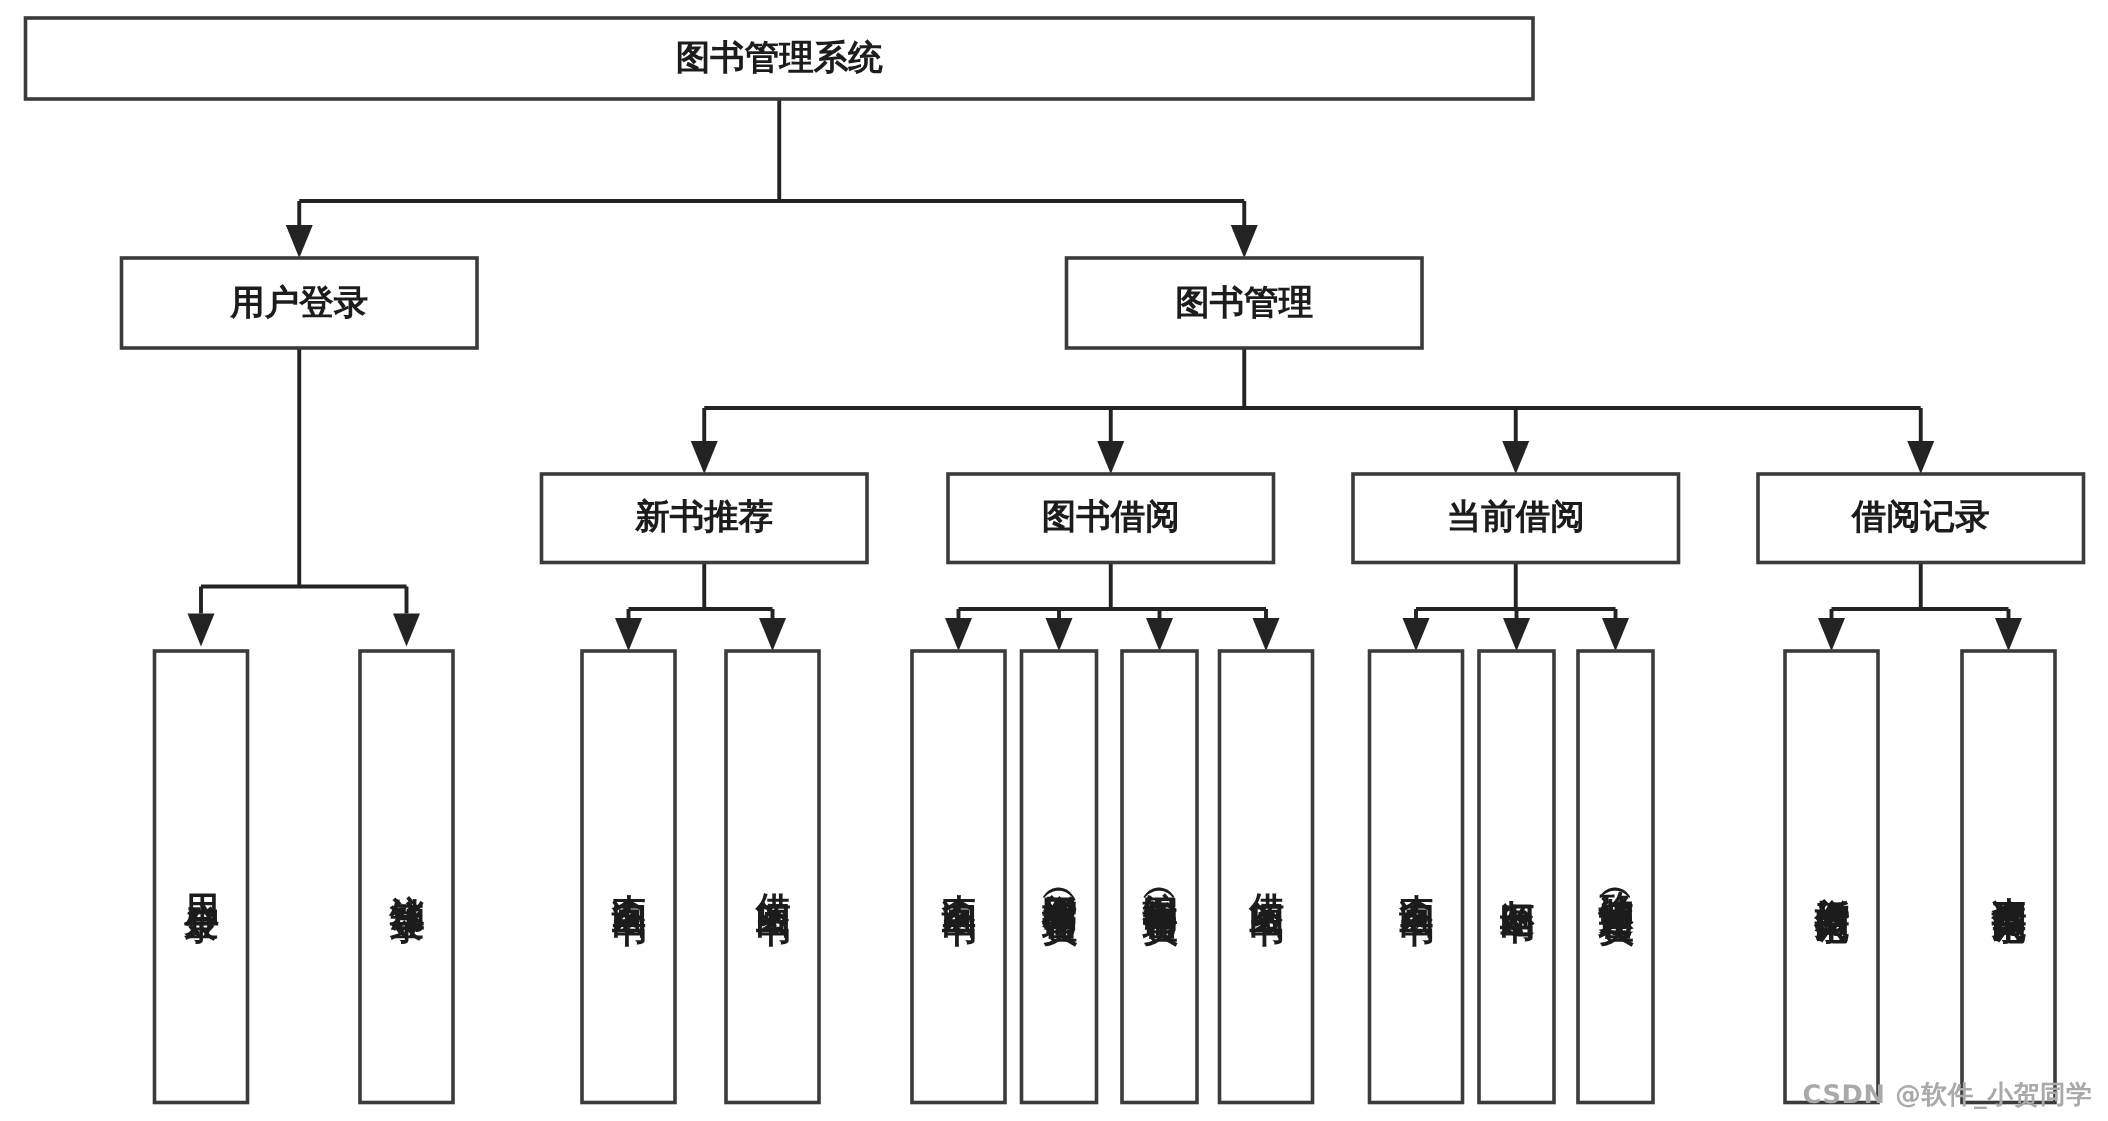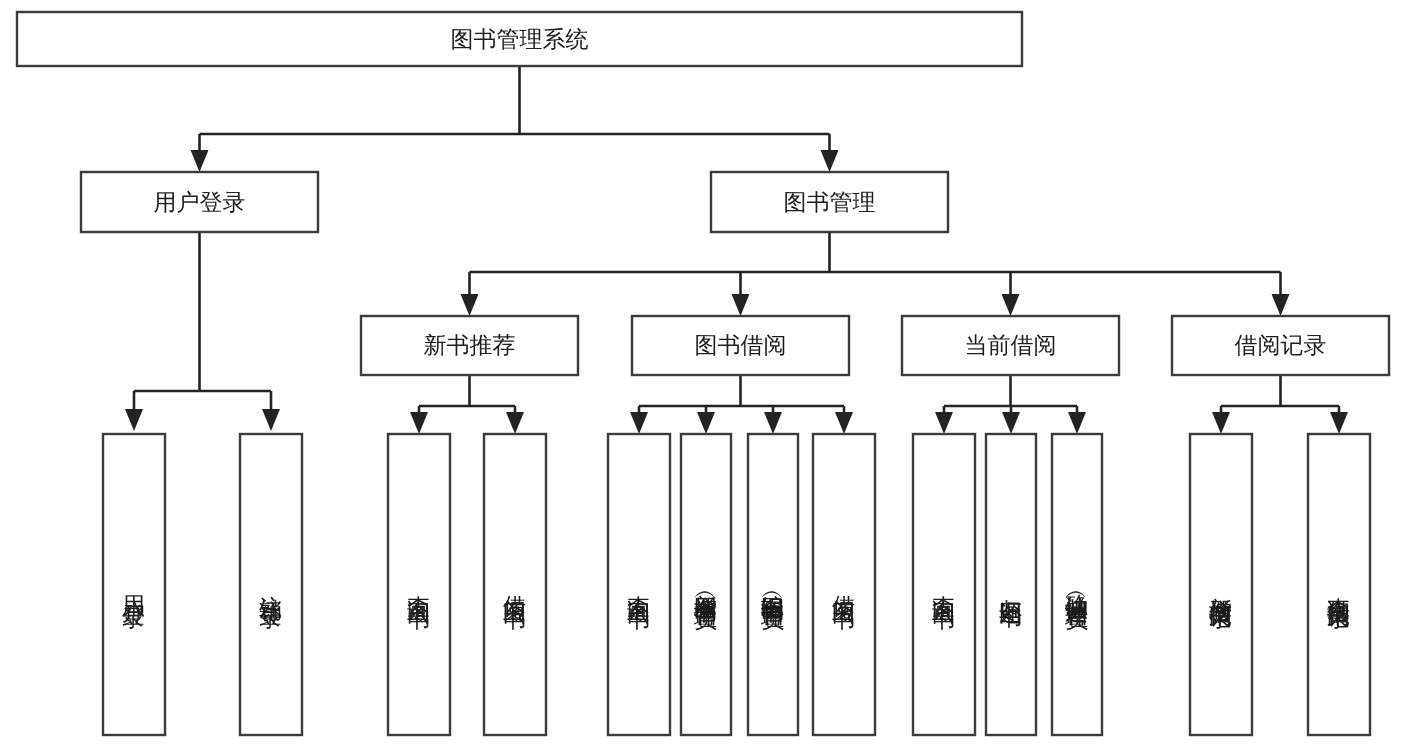--- a/index.html
+++ b/index.html
@@ -13,20 +13,21 @@
     font-family: "DejaVu Sans", "Liberation Sans", sans-serif;
     overflow: hidden;
     position: relative;
   }
   #diagram-root {
     position: absolute;
     left: 0;
     top: 0;
     width: 1405px;
     height: 747px;
+    font-weight: bold;
   }
   svg.canvas {
     display: block;
     width: 1405px;
     height: 747px;
   }
   .node-box {
     fill: #ffffff;
     stroke: #3b3b3b;
     stroke-width: 2.4;
@@ -218,13 +219,14 @@
   <div class="vert-label" style="left:608px; top:434px; width:62px; height:301px;">查询图书</div>
   <div class="vert-label" style="left:681px; top:434px; width:50px; height:301px; letter-spacing:2px;">新增图书（管理员）</div>
   <div class="vert-label" style="left:748px; top:434px; width:50px; height:301px; letter-spacing:2px;">编辑图书（管理员）</div>
   <div class="vert-label" style="left:813px; top:434px; width:62px; height:301px;">借阅图书</div>
   <div class="vert-label" style="left:913px; top:434px; width:62px; height:301px;">查询图书</div>
   <div class="vert-label" style="left:986px; top:434px; width:50px; height:301px; letter-spacing:2px;">归还图书</div>
   <div class="vert-label" style="left:1052px; top:434px; width:50px; height:301px; letter-spacing:2px;">确认归还（管理员）</div>
   <div class="vert-label" style="left:1190px; top:434px; width:62px; height:301px; letter-spacing:2px;">新增借阅记录</div>
   <div class="vert-label" style="left:1308px; top:434px; width:62px; height:301px; letter-spacing:2px;">查询借阅记录</div>
 
+  <div class="watermark">CSDN @软件_小贺同学</div>
 </div>
 
 </body></html>

